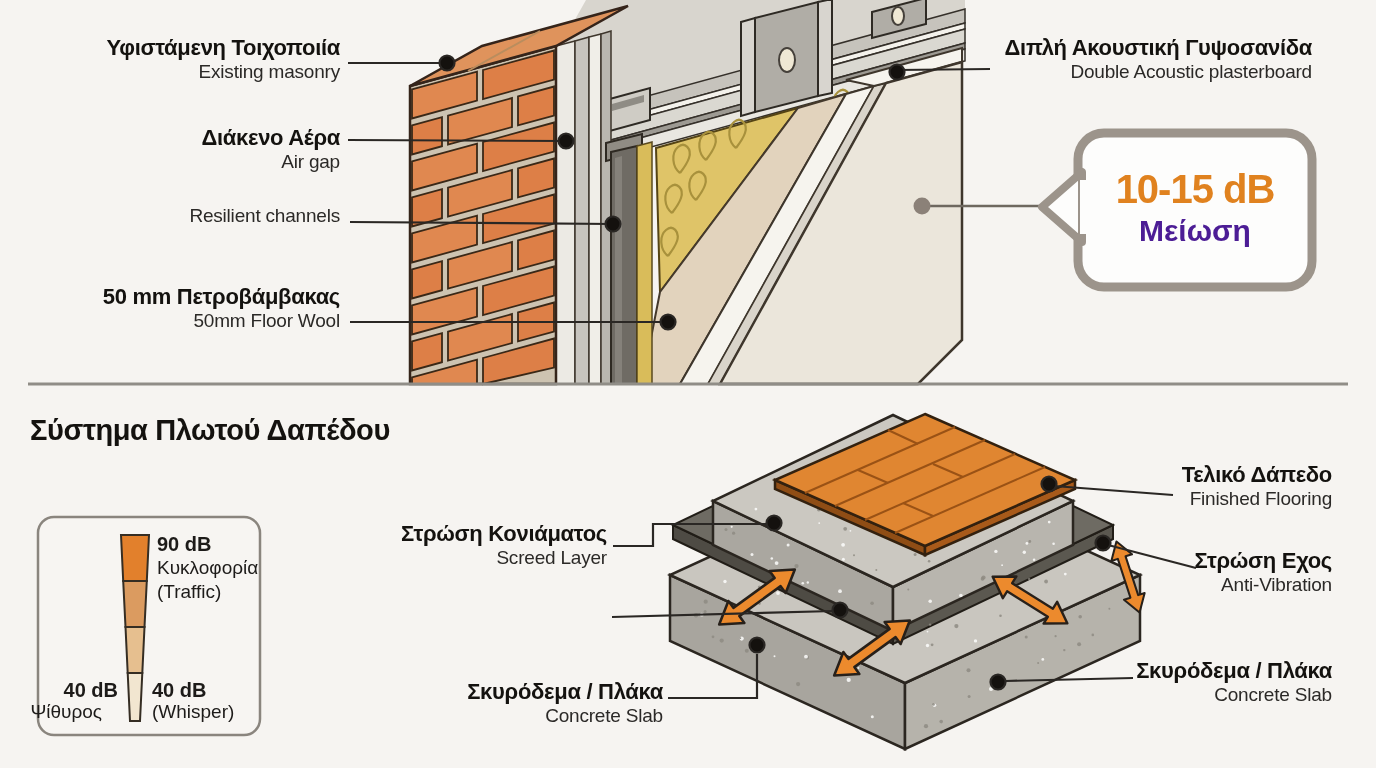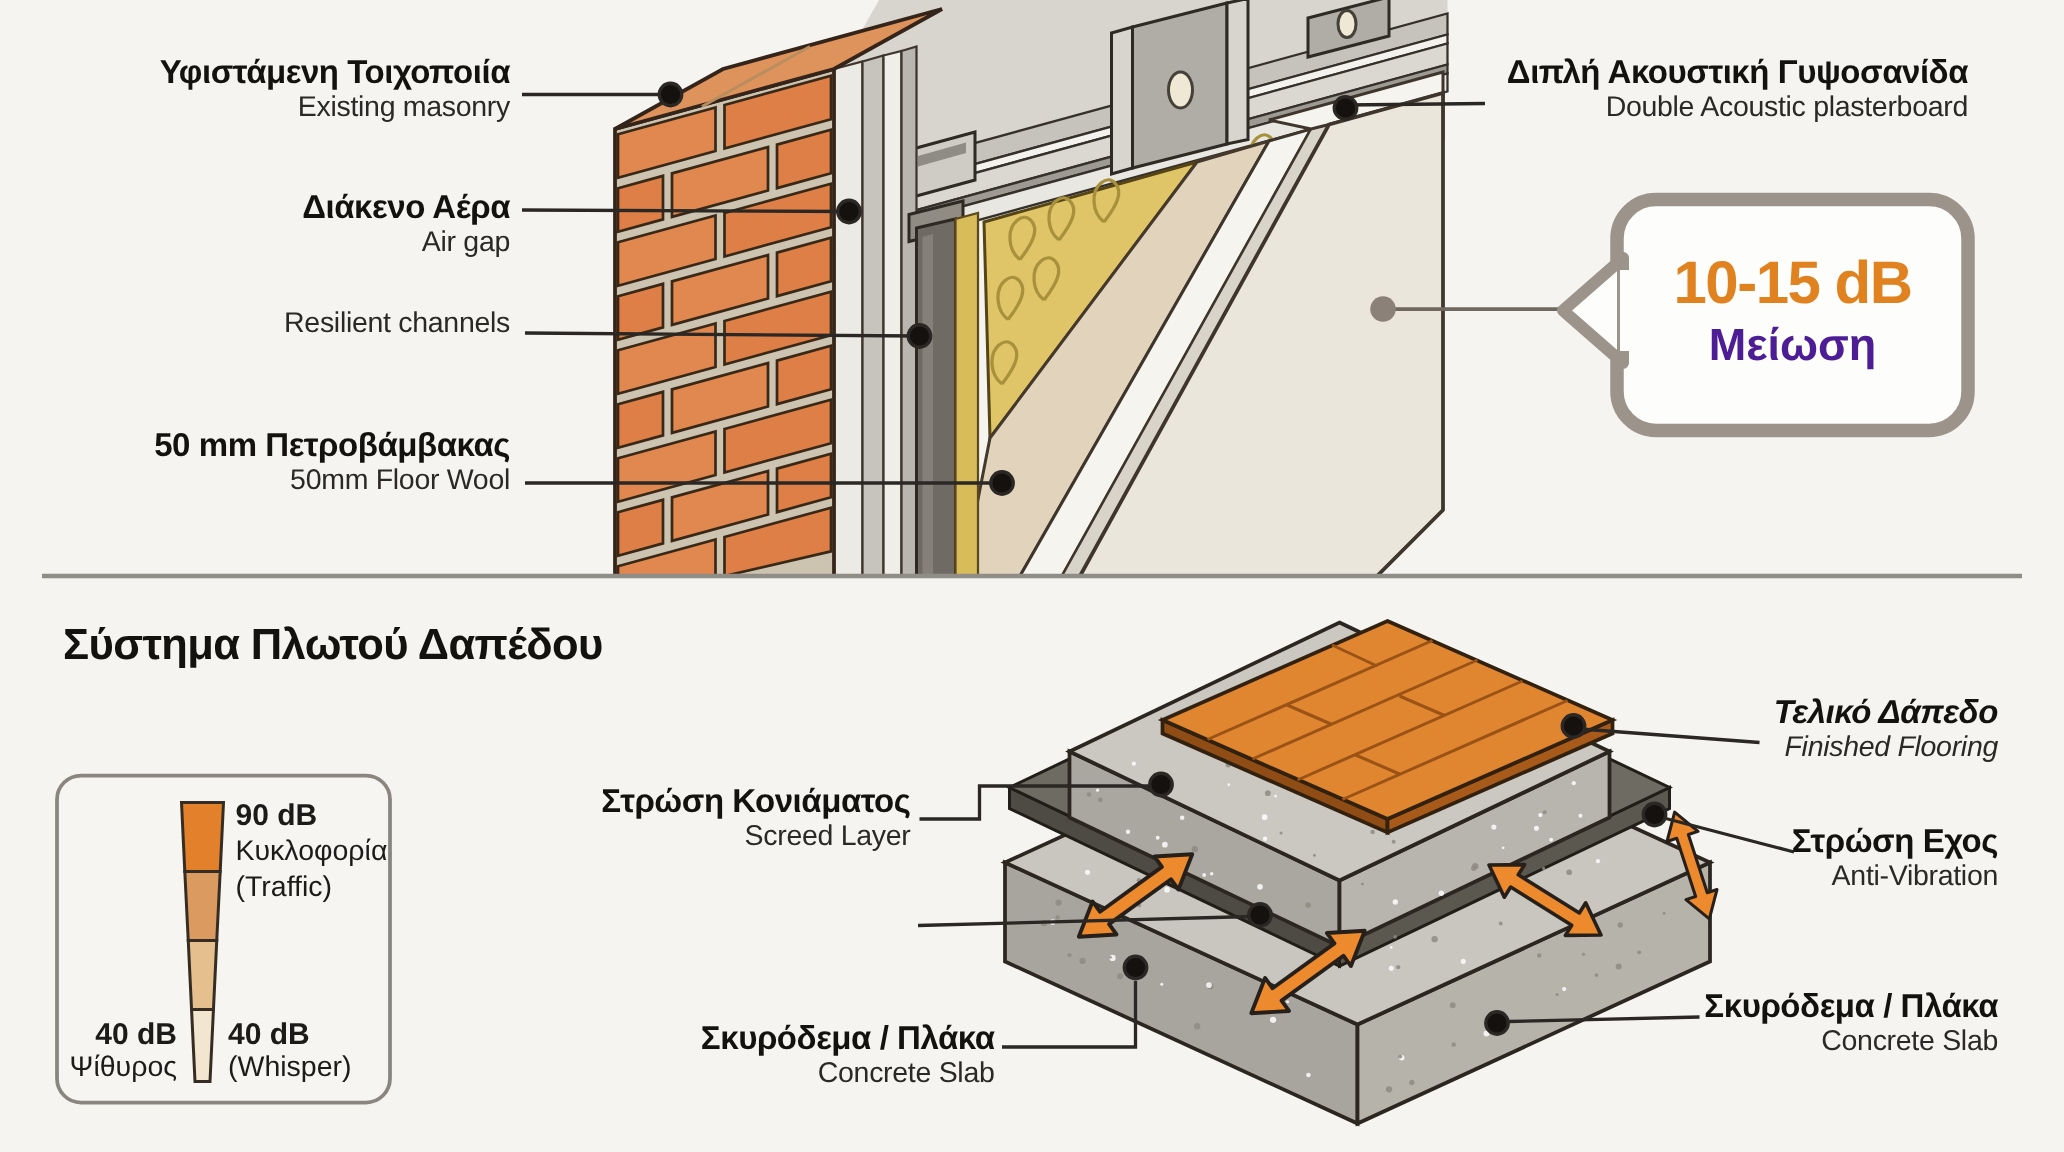--- a/index.html
+++ b/index.html
@@ -3,21 +3,21 @@
 <meta charset="utf-8">
 <style>
   html,body{margin:0;padding:0;}
   body{width:1376px;height:768px;position:relative;background:#f6f4f1;overflow:hidden;
        font-family:"Liberation Sans","DejaVu Sans",sans-serif;color:#1d1b19;}
   svg.stage{position:absolute;left:0;top:0;}
   .lbl{position:absolute;line-height:1.12;}
   .lbl .el{font-weight:bold;font-size:22px;color:#14120f;letter-spacing:-0.3px;}
   .lbl .en{font-size:19px;color:#2b2927;letter-spacing:-0.2px;}
   .ra{text-align:right;}
-  .title{position:absolute;left:42px;top:414px;text-align:center;}
+  .title{position:absolute;left:30px;top:414px;text-align:center;}
   .title .el{font-weight:bold;font-size:29px;color:#14120f;letter-spacing:-0.4px;}
   .title .en{font-size:25px;color:#2b2927;margin-top:2px;}
   .bubble-text{position:absolute;left:1082px;top:167px;width:226px;text-align:center;}
   .bubble-text .val{font-weight:bold;font-size:40px;color:#e0821f;letter-spacing:-1px;}
   .bubble-text .cap{font-weight:bold;font-size:30px;color:#4c1d95;margin-top:2px;}
   .legend-t{position:absolute;font-size:19px;color:#1d1b19;line-height:1.2;}
   .legend-t b{font-size:20px;}
 </style>
 </head>
 <body>
@@ -355,35 +355,35 @@
 </div>
 
 <div class="title">
   <div class="el">Σύστημα Πλωτού Δαπέδου</div>
 </div>
 
 <div class="legend-t" style="left:157px;top:532px;"><b>90 dB</b></div>
 <div class="legend-t" style="left:157px;top:557px;">Κυκλοφορία</div>
 <div class="legend-t" style="left:157px;top:581px;">(Traffic)</div>
 <div class="legend-t ra" style="left:34px;top:678px;width:84px;"><b>40 dB</b></div>
-<div class="legend-t ra" style="left:30px;top:701px;width:88px;">Ψίθυρος</div>
+<div class="legend-t ra" style="left:14px;top:701px;width:88px;">Ψίθυρος</div>
 <div class="legend-t" style="left:152px;top:678px;"><b>40 dB</b></div>
 <div class="legend-t" style="left:152px;top:701px;">(Whisper)</div>
 
 <div class="lbl ra" style="top:522px;right:769px;">
   <div class="el">Στρώση Κονιάματος</div>
   <div class="en">Screed Layer</div>
 </div>
 <div class="lbl ra" style="top:592px;right:771px;">
 </div>
 <div class="lbl ra" style="top:680px;right:713px;">
   <div class="el">Σκυρόδεμα / Πλάκα</div>
   <div class="en">Concrete Slab</div>
 </div>
-<div class="lbl ra" style="top:463px;right:44px;font-style:italic;">
+<div class="lbl ra" style="top:463px;right:44px;">
   <div class="el">Τελικό Δάπεδο</div>
   <div class="en">Finished Flooring</div>
 </div>
 <div class="lbl ra" style="top:549px;right:44px;">
   <div class="el">Στρώση Εχος</div>
   <div class="en">Anti-Vibration</div>
 </div>
 <div class="lbl ra" style="top:659px;right:44px;">
   <div class="el">Σκυρόδεμα / Πλάκα</div>
   <div class="en">Concrete Slab</div>

